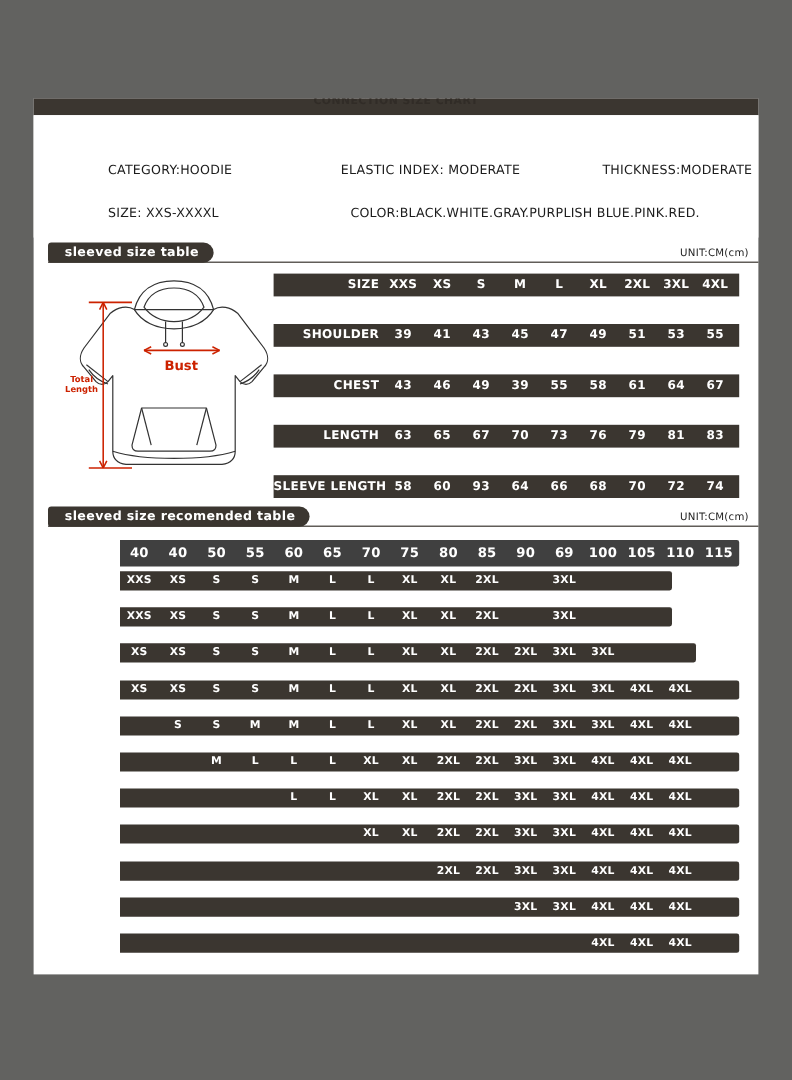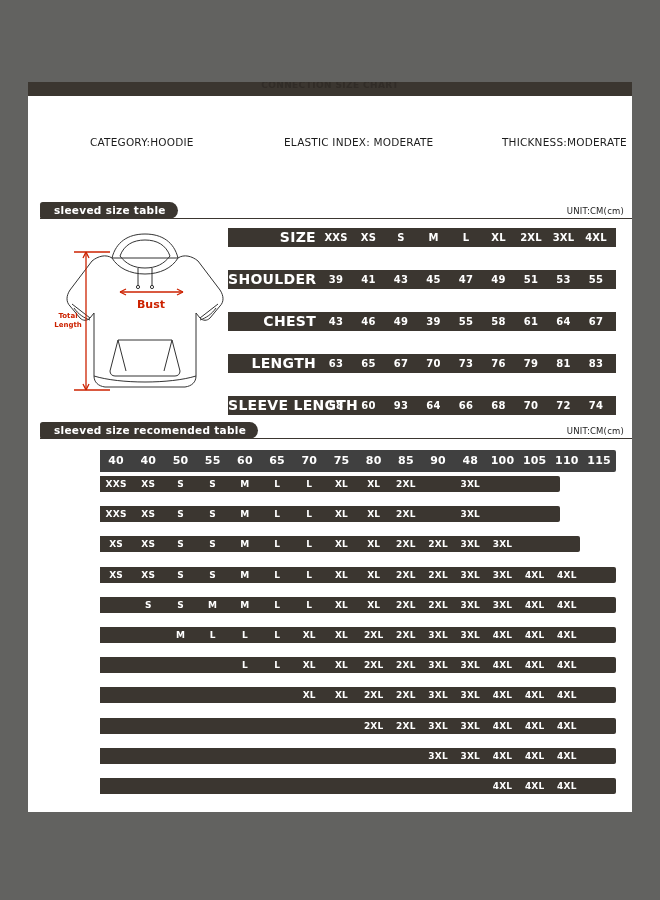--- a/index.html
+++ b/index.html
@@ -83,21 +83,21 @@
   .size-table{
     position:absolute;left:200px;top:146px;width:388px;height:180px;
   }
   .srow{
     position:absolute;left:0;width:388px;height:19px;
     background:#3b3630;
   }
   .srow .lbl{
     position:absolute;left:0;top:0;width:88px;height:19px;
     line-height:19px;text-align:right;
-    color:#ffffff;font-size:14px;font-weight:bold;
+    color:#ffffff;font-size:10px;font-weight:bold;
     letter-spacing:.3px;white-space:nowrap;
   }
   .srow .cell{
     position:absolute;top:0;height:19px;line-height:19px;
     text-align:center;width:32px;
     color:#ffffff;font-size:10px;font-weight:bold;letter-spacing:.2px;
   }
 
   
   .sec2-tab{left:12px;top:340px;}
@@ -155,20 +155,24 @@
 
     <div class="banner">
       <div class="banner-text">CONNECTION SIZE CHART</div>
     </div>
 
     <div class="info">
       <div class="info-row r1">
         <div class="info-cell c-cat">CATEGORY:HOODIE</div>
         <div class="info-cell c-elastic">ELASTIC INDEX: MODERATE</div>
         <div class="info-cell c-thick">THICKNESS:MODERATE</div>
+      </div>
+      <div class="info-row r2">
+        <div class="info-cell c-size">SIZE: XXS-XXXXL</div>
+        <div class="info-cell c-color">COLOR:BLACK.WHITE.GRAY.PURPLISH BLUE.PINK.RED.</div>
       </div>
     </div>
 
     <div class="section-tab sec1-tab">sleeved size table</div>
     <div class="tab-rule sec1-rule"></div>
     <div class="unit sec1-unit">UNIT:CM(cm)</div>
 
     <div class="garment">
       <svg width="190" height="176" viewBox="0 0 190 176">
         <g fill="none" stroke="#333" stroke-width="1" stroke-linejoin="round">
@@ -288,21 +292,21 @@
           <div class="hcell" style="left: 32.2px; width: 32.2px;">40</div>
           <div class="hcell" style="left: 64.4px; width: 32.2px;">50</div>
           <div class="hcell" style="left: 96.6px; width: 32.2px;">55</div>
           <div class="hcell" style="left: 128.8px; width: 32.2px;">60</div>
           <div class="hcell" style="left: 161px; width: 32.2px;">65</div>
           <div class="hcell" style="left: 193.2px; width: 32.2px;">70</div>
           <div class="hcell" style="left: 225.4px; width: 32.2px;">75</div>
           <div class="hcell" style="left: 257.6px; width: 32.2px;">80</div>
           <div class="hcell" style="left: 289.8px; width: 32.2px;">85</div>
           <div class="hcell" style="left: 322px; width: 32.2px;">90</div>
-          <div class="hcell" style="left: 354.2px; width: 32.2px;">48</div>
+          <div class="hcell" style="left: 354.2px; width: 32.2px;">69</div>
           <div class="hcell" style="left: 386.4px; width: 32.2px;">100</div>
           <div class="hcell" style="left: 418.6px; width: 32.2px;">105</div>
           <div class="hcell" style="left: 450.8px; width: 32.2px;">110</div>
           <div class="hcell" style="left: 483px; width: 32.2px;">115</div>
         </div>
     <div class="rrow" style="top: 26px; width: 460px;">
           <div class="rcell" style="left: 0px; width: 32.2px;">XXS</div>
           <div class="rcell" style="left: 32.2px; width: 32.2px;">XS</div>
           <div class="rcell" style="left: 64.4px; width: 32.2px;">S</div>
           <div class="rcell" style="left: 96.6px; width: 32.2px;">S</div>

